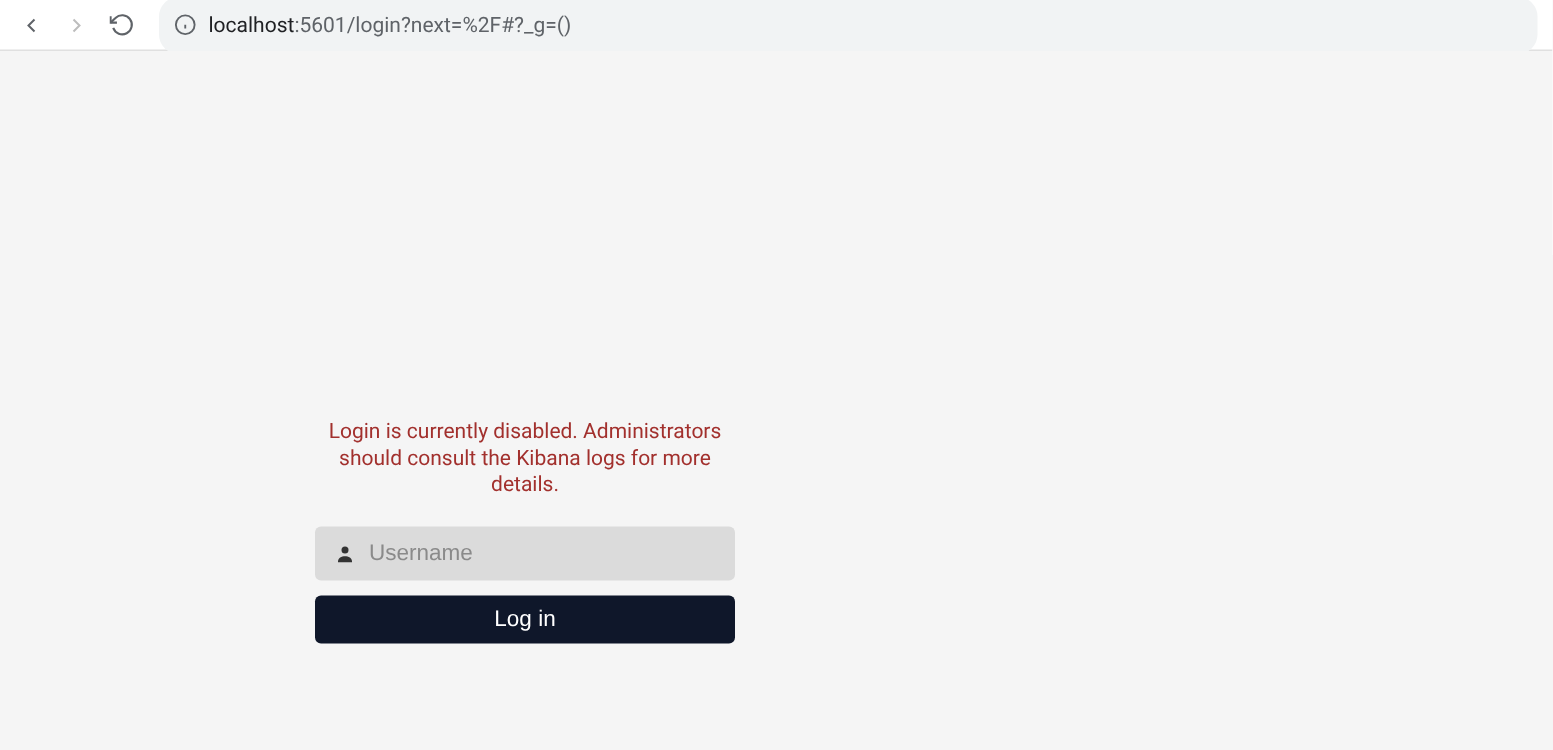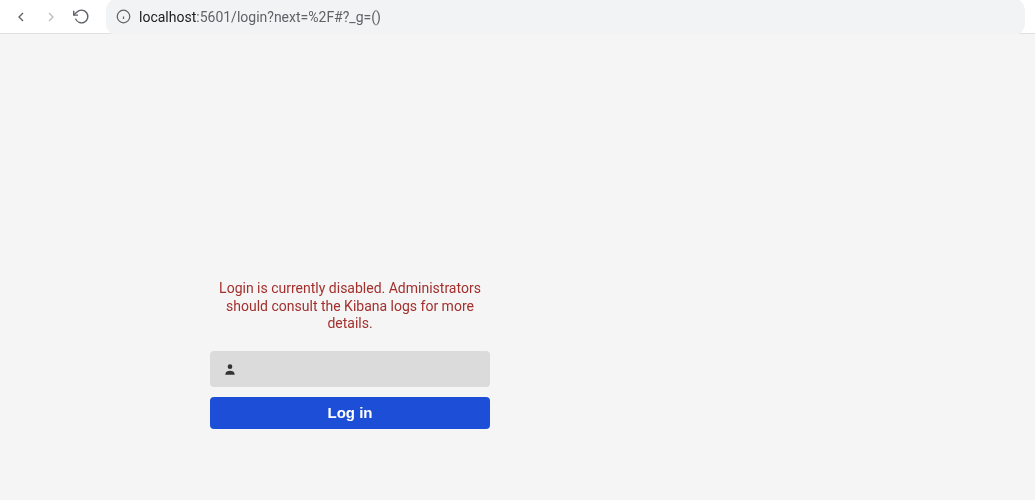--- a/index.html
+++ b/index.html
@@ -102,27 +102,26 @@
       background: transparent;
       outline: none;
       font-size: 15px;
       color: #333;
       flex: 1;
     }
     .field input::placeholder { color: #8a8a8a; }
     .login-btn {
       width: 100%;
       height: 32px;
-      background: #1d4ed8;
+      background: #0f172a;
       color: #fff;
       border: none;
       border-radius: 4px;
       font-size: 15px;
       cursor: pointer;
-      font-weight: bold;
     }
     .logo-circle {
       position: absolute;
       width: 124px;
       height: 124px;
       background: #fff;
       border-radius: 50%;
       top: 294px;
       left: -62px;
       display: flex;
@@ -177,17 +176,18 @@
   <div class="left-pane">
     <div class="login-form">
       <div class="error-msg">Login is currently disabled. Administrators should consult the Kibana logs for more details.</div>
       <div class="field">
         <span class="field-icon">
           <svg viewBox="0 0 24 24" fill="currentColor">
             <circle cx="12" cy="8" r="4"></circle>
             <path d="M4 21c0-4 4-6 8-6s8 2 8 6v1H4v-1z"></path>
           </svg>
         </span>
+        <input type="text" placeholder="Username" style="">
       </div>
       <button class="login-btn">Log in</button>
     </div>
   </div>
 </div>
 
 </body></html>

